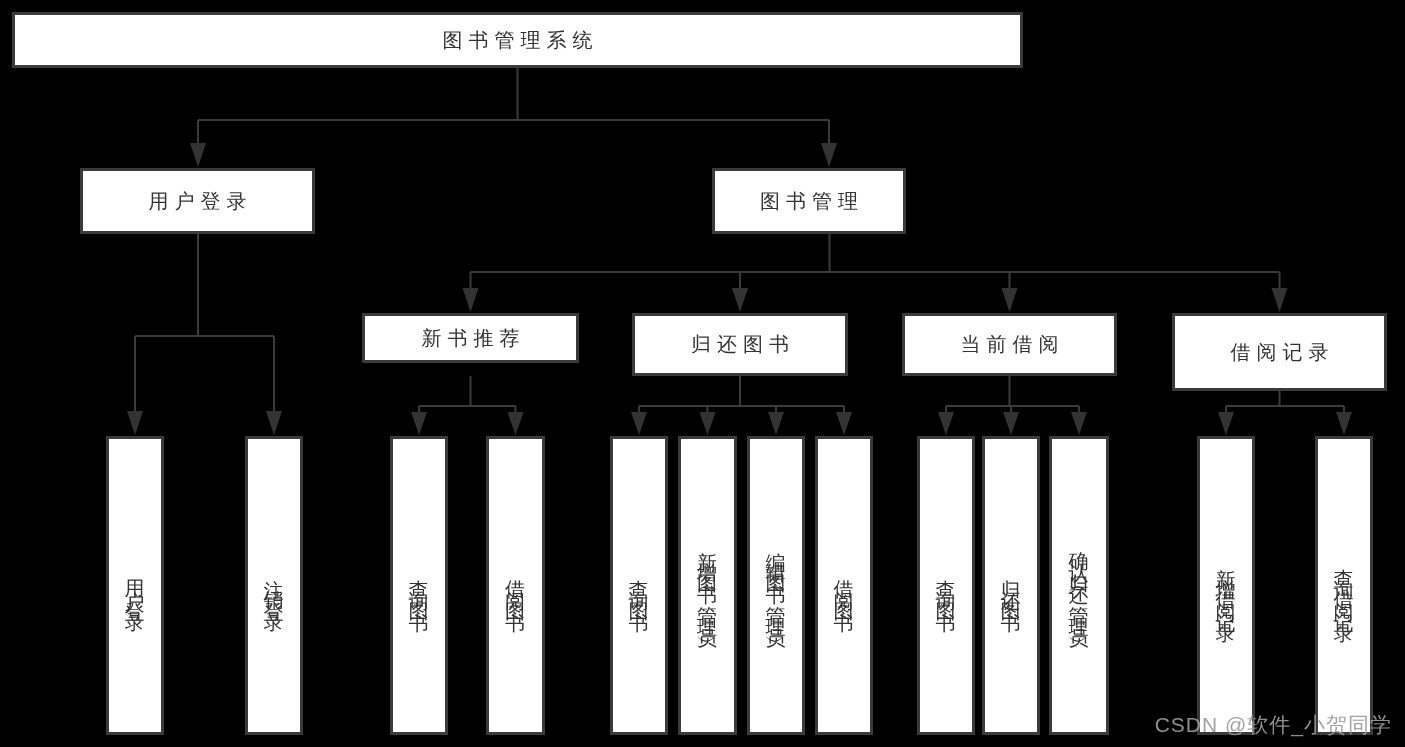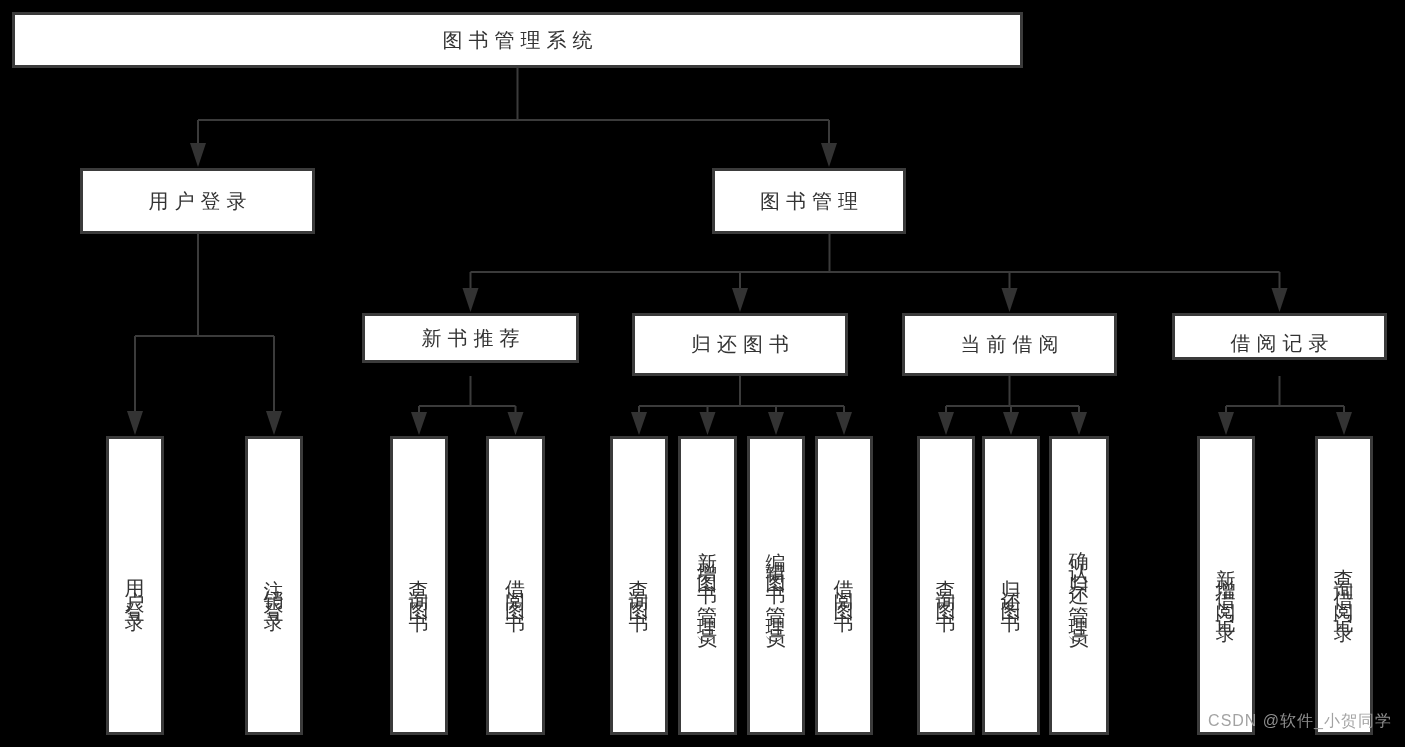--- a/index.html
+++ b/index.html
@@ -41,21 +41,21 @@
     text-orientation: mixed;
     font-size: 20px;
     line-height: 1;
     letter-spacing: 11px;
     color: #333333;
   }
   .watermark {
     position: absolute;
     right: 13px;
     top: 711px;
-    font-size: 16px;
+    font-size: 21px;
     letter-spacing: 1px;
     color: #9b9b9b;
     opacity: 0.92;
     z-index: 5;
     white-space: nowrap;
   }
   .line { stroke: #3b3b3b; stroke-width: 2; fill: none; }
   .arrow { fill: #333333; stroke: none; }
 </style>
 </head>
@@ -126,21 +126,21 @@
 
   <div class="node" style="left:362px; top:313px; width:217px; height:50px;">
     <span class="hlabel">新书推荐</span>
   </div>
   <div class="node" style="left:632px; top:313px; width:216px; height:63px;">
     <span class="hlabel">归还图书</span>
   </div>
   <div class="node" style="left:902px; top:313px; width:215px; height:63px;align-items:center;">
     <span class="hlabel">当前借阅</span>
   </div>
-  <div class="node" style="left:1172px; top:313px; width:215px; height:47px;align-items:flex-end;">
+  <div class="node" style="left:1172px; top:313px; width:215px; height:78px;">
     <span class="hlabel">借阅记录</span>
   </div>
 
   <div class="node leaf" style="left:106px; width:58px;">
     <span class="vlabel">用户登录</span>
   </div>
   <div class="node leaf" style="left:245px; width:58px;">
     <span class="vlabel">注销登录</span>
   </div>
 

